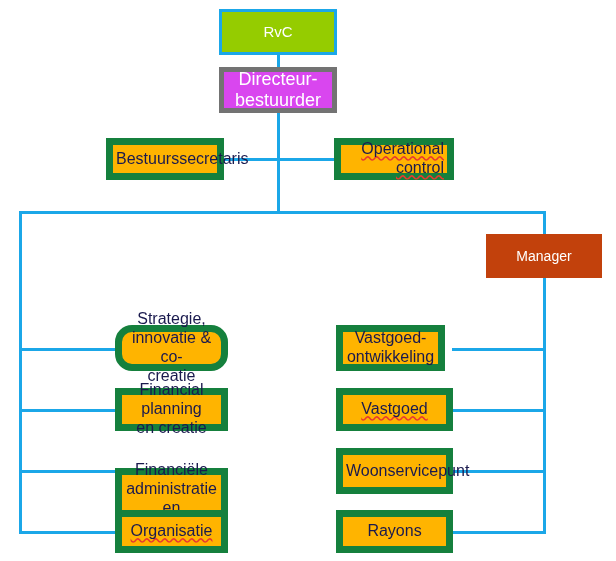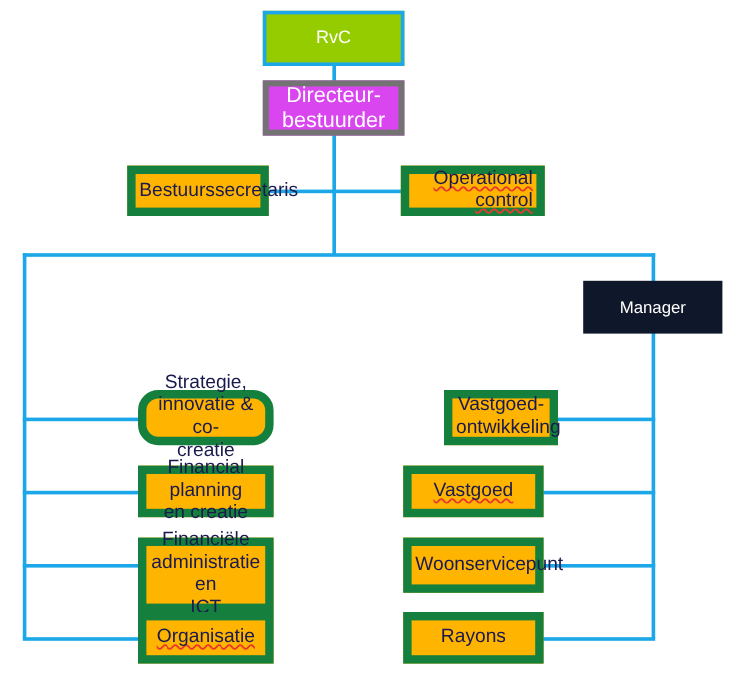--- a/index.html
+++ b/index.html
@@ -56,21 +56,21 @@
   
   .node.navy {
     background: #d946ef;
     border: 5px solid #737373;
     color: #ffffff;
     font-size: 18px;
   }
 
   
   .node.blue {
-    background: #0f172a;
+    background: #c2410c;
     border: none;
     color: #ffffff;
     font-size: 14px;
   }
 
   
   .node.amber {
     background: #FFB400;
     border: 7px solid #15803d;
     color: #1A1A4E;
@@ -145,33 +145,33 @@
     </span>
   </div>
 
   <div class="node amber" style="left:115px; top:388px; width:113px; height:43px;">
     <span class="label">
       <span>Financial planning</span><br>
       <span>en creatie</span>
     </span>
   </div>
 
-  <div class="node amber" style="left:115px; top:448px; width:113px; height:62px;">
+  <div class="node amber" style="left:115px; top:468px; width:113px; height:62px;">
     <span class="label">
       <span>Financiële</span><br>
       <span>administratie en</span><br>
       <span>ICT</span>
     </span>
   </div>
 
   <div class="node amber" style="left:115px; top:510px; width:113px; height:43px;">
     <span class="label misspelled">Organisatie</span>
   </div>
 
-  <div class="node amber" style="left:336px; top:325px; width:95px; height:46px;margin-left:34px;">
+  <div class="node amber" style="left:336px; top:325px; width:109px; height:46px;">
     <span class="label">
       <span>Vastgoed-</span><br>
       <span>ontwikkeling</span>
     </span>
   </div>
 
   <div class="node amber" style="left:336px; top:388px; width:117px; height:43px;">
     <span class="label misspelled">Vastgoed</span>
   </div>
 

